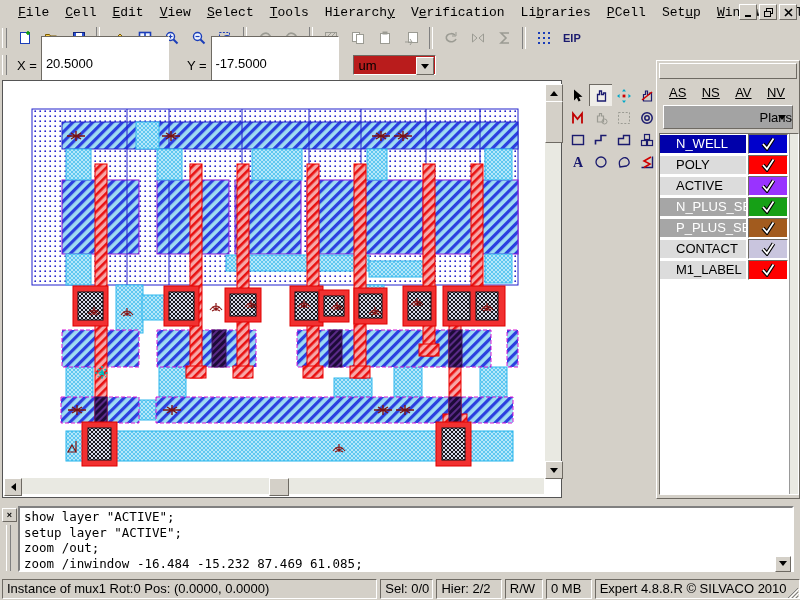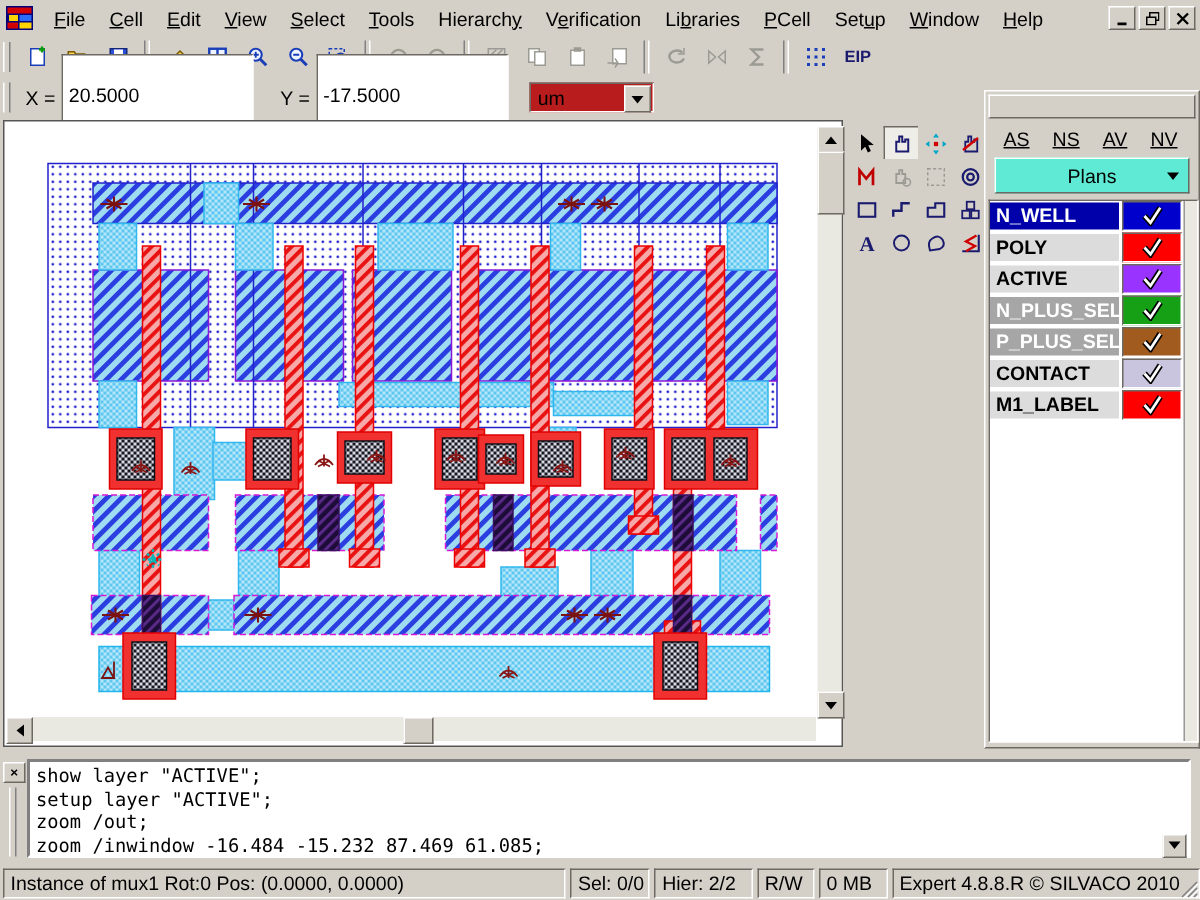--- a/index.html
+++ b/index.html
@@ -8,21 +8,21 @@
 
   
   .raised{border:1px solid;border-color:#ffffff #6e6a63 #6e6a63 #ffffff;}
   .sunken{border:1px solid;border-color:#6e6a63 #ffffff #ffffff #6e6a63;}
   .sunken2{border:2px solid;border-color:#808080 #ffffff #ffffff #808080;}
   .hgrip{width:3px;height:20px;border-left:1px solid #fff;border-right:1px solid #808080;margin:0 4px 0 2px;}
 
   
   .menubar{position:absolute;left:0;top:0;width:800px;height:24px;display:flex;align-items:center;}
   .appicon{width:18px;height:16px;margin:0 6px 0 4px;}
-  .menu-item{padding:3px 8px;cursor:default;}
+  .menu-item{padding:3px 8px;cursor:default;font-family:Liberation Mono, monospace;}
   .menu-item u{text-decoration:underline;}
   .winctl{position:absolute;right:3px;top:4px;display:flex;gap:2px;}
   .winbtn{width:16px;height:14px;background:#d4d0c8;display:flex;align-items:center;justify-content:center;}
 
   
   .toolbar{position:absolute;left:0;top:24px;width:800px;height:28px;display:flex;align-items:center;}
   .tbtn{width:25px;height:24px;display:flex;align-items:center;justify-content:center;background:#d4d0c8;border:1px solid #d4d0c8;}
   .tbtn.disabled{color:#9b9b93;}
   .tsep{width:2px;height:22px;border-left:1px solid #808080;border-right:1px solid #fff;margin:0 4px;}
   .eipbtn{height:24px;padding:0 6px;display:flex;align-items:center;font-weight:bold;font-size:11px;color:#1a1a6e;background:#d4d0c8;}
@@ -50,25 +50,25 @@
   .palette{position:absolute;left:566px;top:84px;width:94px;height:92px;display:grid;grid-template-columns:repeat(4,23px);grid-auto-rows:22px;gap:0;}
   .ptool{width:22px;height:21px;display:flex;align-items:center;justify-content:center;background:#d4d0c8;border:1px solid #d4d0c8;}
   .ptool.active{background:#efede8;border-color:#6e6a63 #ffffff #ffffff #6e6a63;}
   .ptool.disabled{color:#9b9b93;}
 
   
   .layers{position:absolute;left:656px;top:60px;width:142px;height:437px;background:#d4d0c8;}
   .ltitle{position:absolute;left:2px;top:2px;width:136px;height:14px;}
   .modes{position:absolute;left:2px;top:22px;width:136px;height:20px;display:flex;justify-content:space-between;padding:0 8px;box-sizing:border-box;font-size:13px;}
   .modebtn{padding:2px 2px;background:#d4d0c8;text-decoration:underline;}
-  .planscombo{position:absolute;left:6px;top:44px;width:128px;height:22px;background:#5eead4;display:flex;align-items:center;justify-content:center;position:absolute;}
+  .planscombo{position:absolute;left:6px;top:44px;width:128px;height:22px;background:#a3a3a3;display:flex;align-items:center;justify-content:flex-end;position:absolute;}
   .planscombo .arrow-down{position:absolute;right:6px;top:9px;}
   .layerlist{position:absolute;left:2px;top:72px;width:138px;height:360px;background:#ffffff;overflow:hidden;}
   .lrow{height:20px;display:flex;align-items:center;margin:0 0 1px 0;}
-  .lname{flex:1;font-weight:bold;font-size:13px;padding-left:4px;white-space:nowrap;overflow:hidden;height:18px;line-height:18px;background:#dcdcdc;}
+  .lname{flex:1;font-weight:normal;font-size:13px;padding-left:16px;white-space:nowrap;overflow:hidden;height:18px;line-height:18px;background:#dcdcdc;}
   .lchk{width:38px;height:18px;margin-left:2px;margin-right:10px;display:flex;align-items:center;justify-content:center;}
   .lscroll{position:absolute;right:0px;top:0px;width:8px;height:360px;background:#e9e9e2;border-left:1px solid #999;}
 
   
   .console{position:absolute;left:0;top:505px;width:800px;height:70px;}
   .conclose{position:absolute;left:2px;top:3px;width:13px;height:12px;background:#d4d0c8;display:flex;align-items:center;justify-content:center;font-size:9px;font-weight:bold;line-height:9px;}
   .congrip{position:absolute;left:6px;top:20px;width:3px;height:46px;border-left:1px solid #fff;border-right:1px solid #808080;}
   .conbox{position:absolute;left:18px;top:1px;width:776px;height:66px;background:#fff;font-family:"DejaVu Sans Mono",monospace;font-size:12.5px;line-height:15.5px;padding:1px 0 0 4px;box-sizing:border-box;}
   .conline{white-space:pre;}
   .coninput{display:flex;align-items:flex-start;height:16px;}

